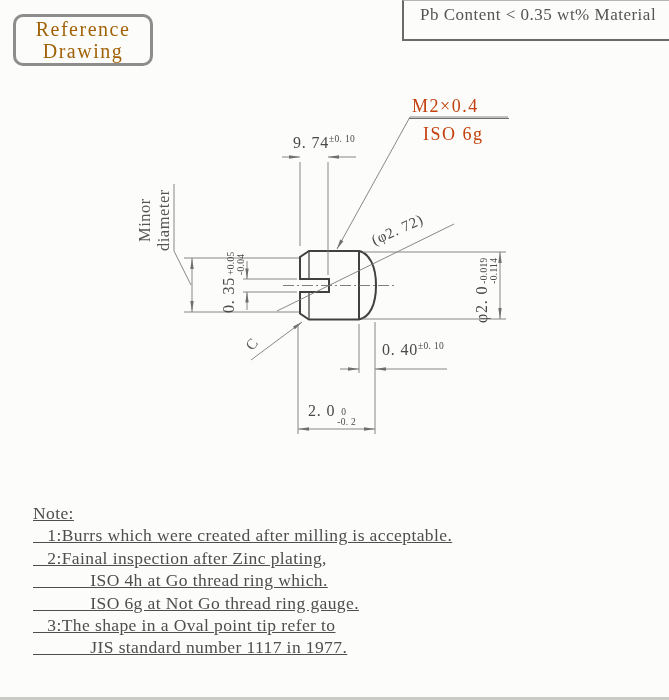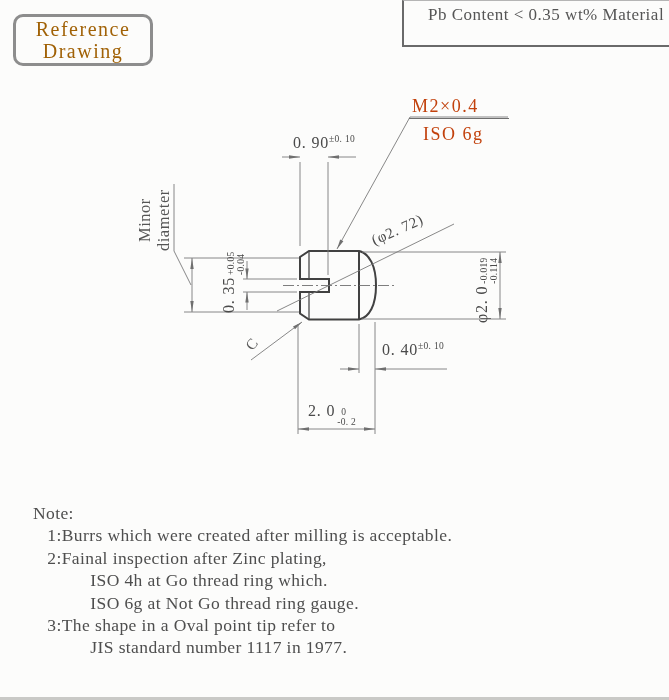--- a/index.html
+++ b/index.html
@@ -10,41 +10,41 @@
   .abs{position:absolute;}
   
   #stamp{
     left:13px;top:14px;width:134px;height:45px;
     border:3px solid #8d8d8d;border-radius:10px;
     text-align:center;color:#a16207;font-size:20px;line-height:22px;
     letter-spacing:1.5px;padding-top:1px;
   }
   
   #pbbox{
-    left:402px;top:0;width:267px;height:47px;box-sizing:border-box;
+    left:402px;top:0;width:267px;height:41px;box-sizing:border-box;
     border-left:2px solid #6a6a6a;border-bottom:2px solid #6a6a6a;border-top:1px solid #b5b5b5;
-    font-size:17px;line-height:27px;color:#555;padding-left:24px;letter-spacing:0.5px;
+    font-size:17px;line-height:27px;color:#555;padding-left:16px;letter-spacing:0.5px;
     white-space:nowrap;
   }
   
   #thread{left:409px;top:96px;font-size:18px;color:#c2410c;letter-spacing:1.5px;}
   #thread .l1{display:block;width:96px;border-bottom:1.2px solid #6f6f6f;padding:0 1px 1px 3px;}
   #thread .l2{display:block;padding:5px 0 0 14px;}
   
   .dim{font-size:16px;color:#4a4a4a;letter-spacing:0.8px;white-space:nowrap;}
   .tol1{font-size:9.5px;vertical-align:6px;letter-spacing:0.3px;}
   .tolstack{display:inline-flex;flex-direction:column;font-size:9.5px;line-height:10px;
     vertical-align:0px;margin-left:2px;letter-spacing:0.3px;}
   .vtext{transform:rotate(-90deg);transform-origin:left bottom;white-space:nowrap;}
   #phi272{font-size:15px;transform:rotate(-24deg);transform-origin:left bottom;letter-spacing:0.8px;}
   #clabel{font-size:15px;transform:rotate(-50deg);color:#5a5a5a;}
   #minorlabel{font-size:16.5px;line-height:18.5px;text-align:center;letter-spacing:0.5px;color:#555;}
   
   #notes{left:33px;top:502px;font-size:17.5px;line-height:22.4px;color:#4e4e4e;letter-spacing:0.4px;}
-  #notes div{white-space:pre;}
+  #notes div{white-space:pre;text-decoration:underline;}
   #footer{left:479px;top:671px;font-size:17.5px;color:#4e4e4e;letter-spacing:0.5px;}
   #scanedge{left:0;bottom:0;width:669px;height:3px;background:#c9c9c6;}
   svg{position:absolute;left:0;top:0;}
   .thin{stroke:#7a7a7a;stroke-width:0.9;fill:none;}
   .outline{stroke:#414141;stroke-width:2;fill:none;stroke-linejoin:miter;}
   .inner{stroke:#4a4a4a;stroke-width:1.3;fill:none;}
   .cl{stroke:#6f6f6f;stroke-width:0.9;fill:none;stroke-dasharray:11 3 2 3;}
   .ah{fill:#6f6f6f;stroke:none;}
 </style>
 </head>
@@ -137,21 +137,21 @@
   <div id="pbbox" class="abs">
     <span>Pb Content &lt; 0.35 wt% Material</span>
   </div>
 
   <div id="thread" class="abs">
     <span class="l1">M2×0.4</span>
     <span class="l2">ISO 6g</span>
   </div>
 
   <div class="abs dim" style="left:293px;top:134px;">
-    <span>0. 90</span><span class="tol1">±0. 10</span>
+    <span>9. 74</span><span class="tol1">±0. 10</span>
   </div>
 
   <div id="phi272" class="abs dim" style="left:376px;top:232px;">
     <span>(φ2. 72)</span>
   </div>
 
   <div class="abs dim vtext" style="left:499px;top:297px;">
     <span>φ2. 0</span><span class="tolstack">
         <span>-0.019</span>
         <span>-0.114</span>

